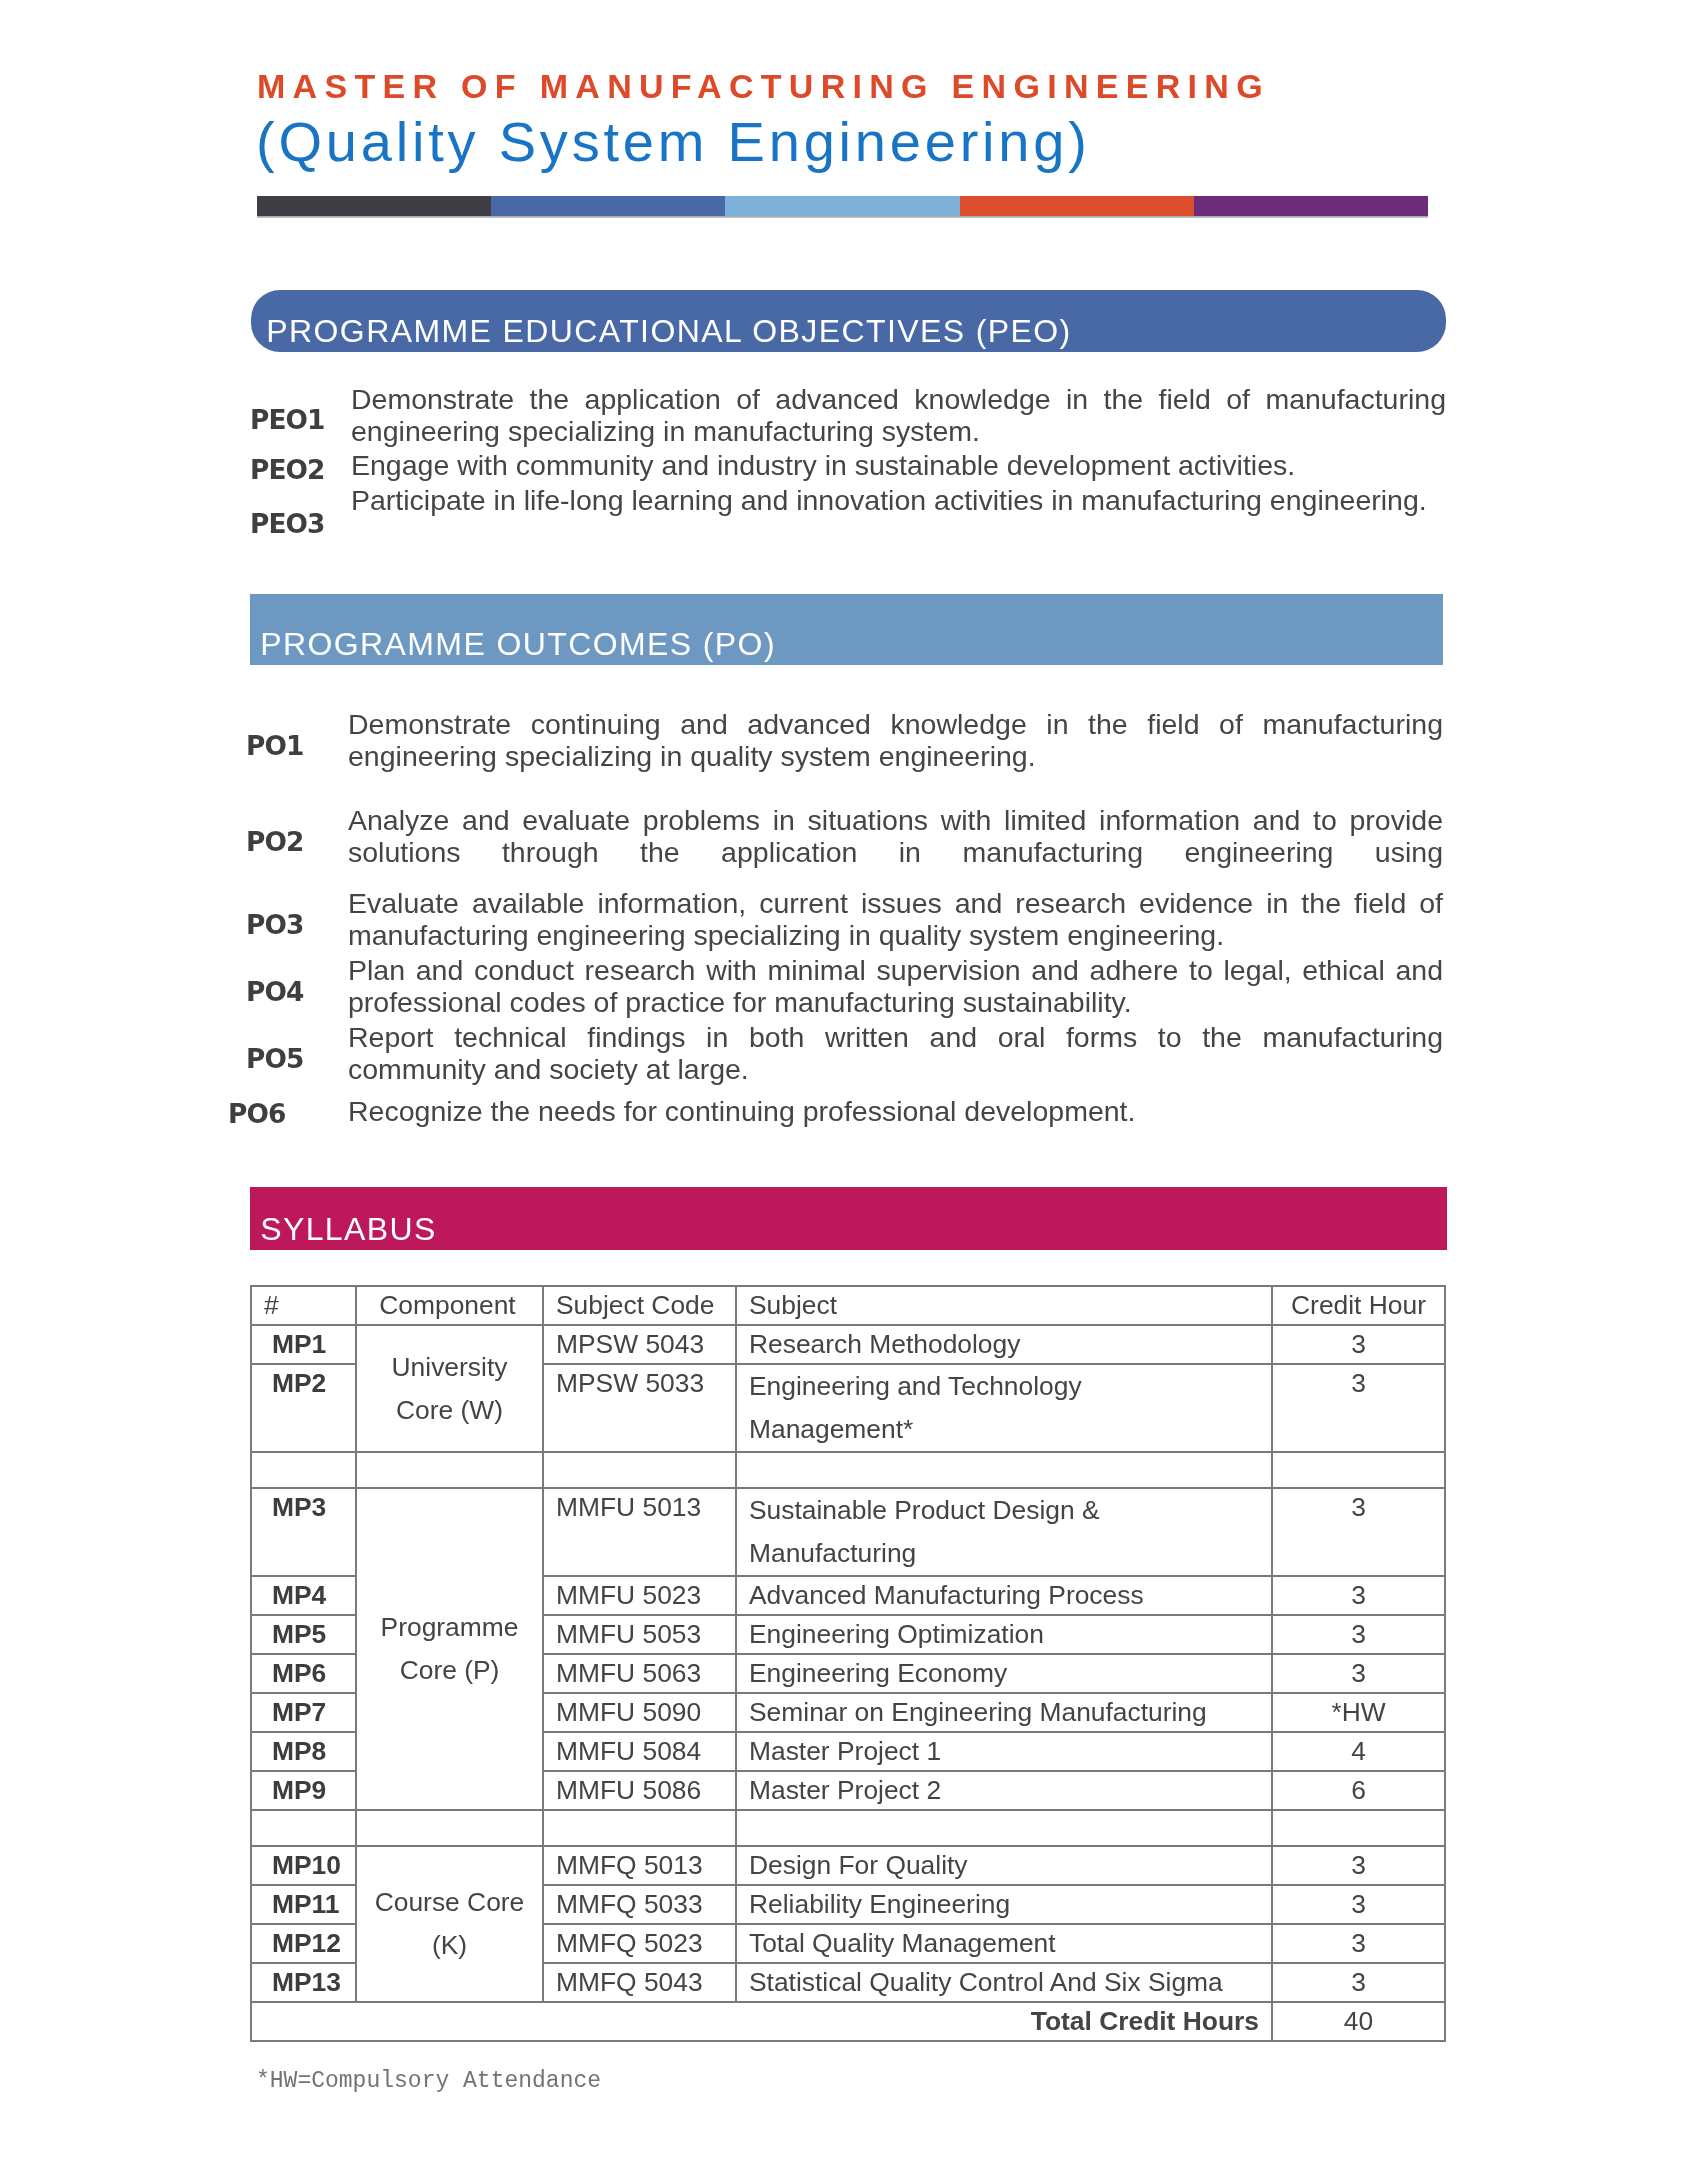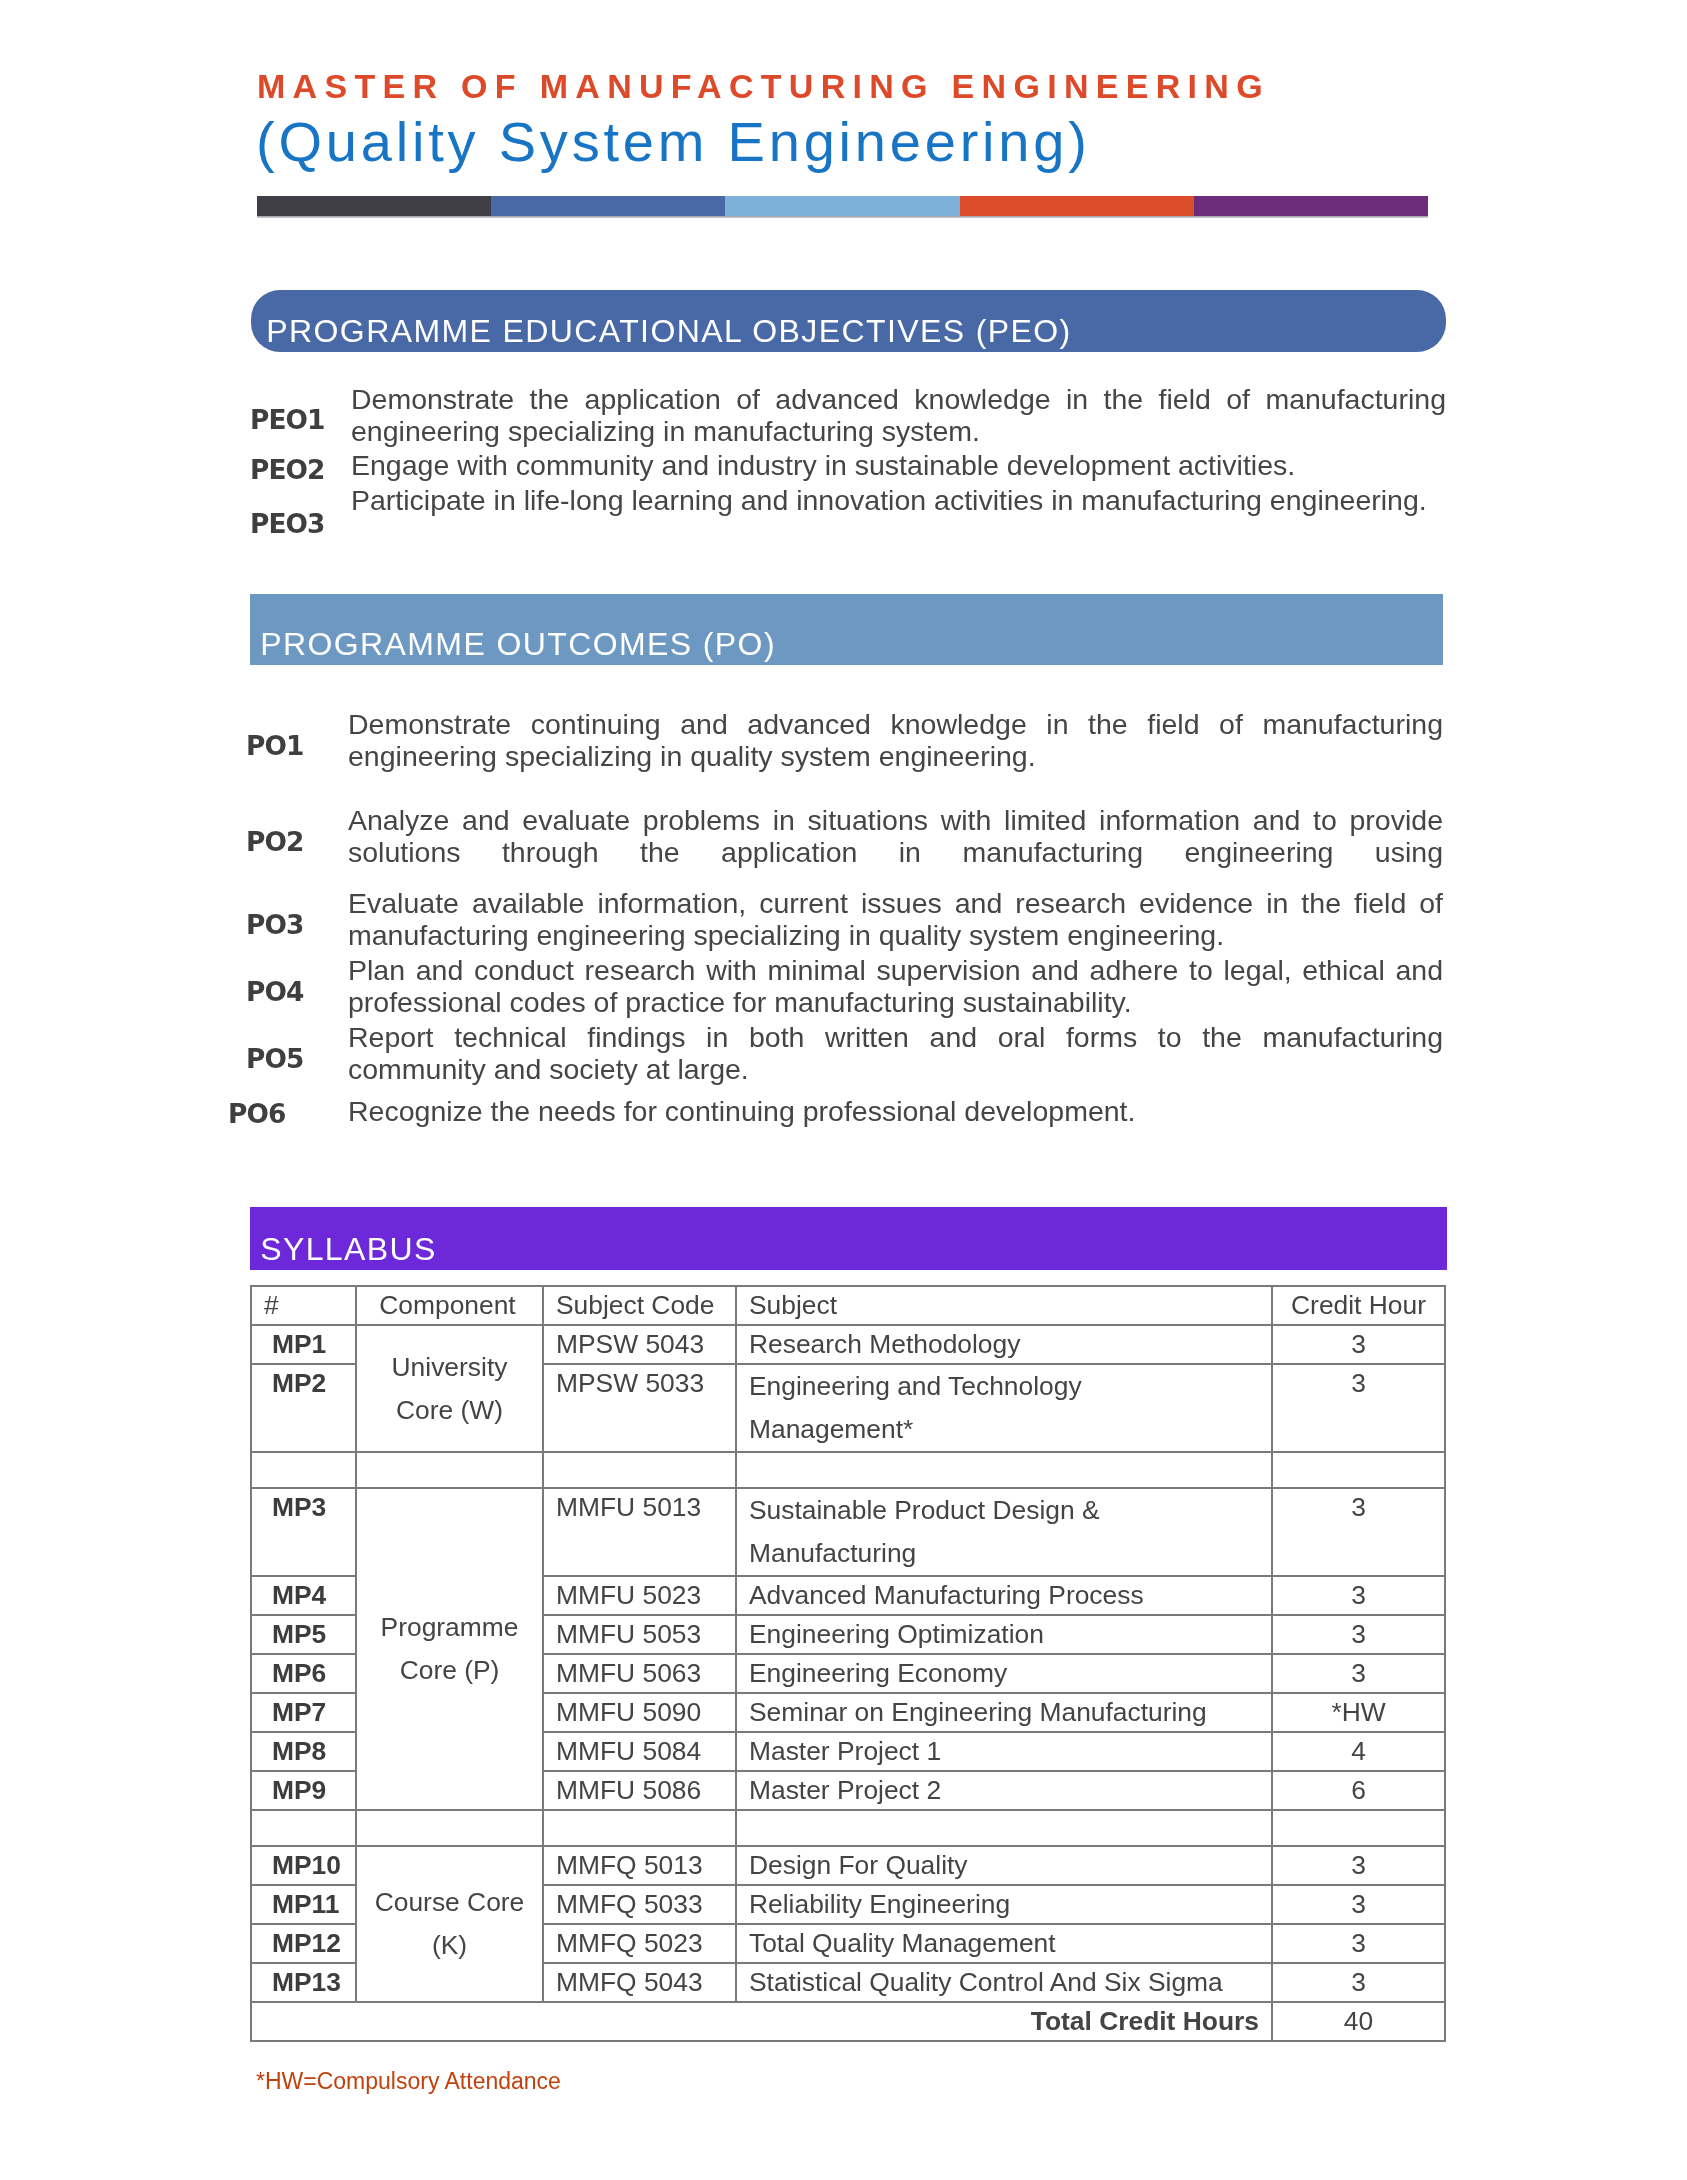--- a/index.html
+++ b/index.html
@@ -45,21 +45,21 @@
   table.syl .num { font-weight:bold; color:#3d3d3d;padding-left:20px; }
   table.syl .comp { text-align:center; vertical-align:middle; line-height:43px; padding:0 5.1px;border-radius:29px; }
   table.syl .credit { text-align:center; }
   table.syl .subj2 { line-height:43px; }
   table.syl .total-label { text-align:right; font-weight:bold; }
   tr.h44 td { height:32px; }
   tr.h46 td { height:34px; }
   tr.h98 td { height:78px; }
   tr.h96 td { height:77px; }
 
-  .footnote { left:256px; top:2068px; font-size:23px; color:#c2410c; white-space:nowrap; }
+  .footnote { left:256px; top:2068px; font-size:23px; color:#737373; white-space:nowrap;font-family:Liberation Mono, monospace; }
 </style>
 </head>
 <body>
 
 <div class="abs title1" style="color: rgb(221, 74, 42);">MASTER OF MANUFACTURING ENGINEERING</div>
 <div class="abs title2" style="color: rgb(24, 116, 196);">(Quality System Engineering)</div>
 <div class="abs strip">
   <span style="background: rgb(63, 62, 68);"></span>
   <span style="background: rgb(72, 105, 166);"></span>
   <span style="background: rgb(125, 177, 218);"></span>
@@ -93,21 +93,21 @@
 
 <div class="abs obj-label" style="left:246px;top:976px;">PO4</div>
 <div class="abs obj-text po-text" style="top:954px;">Plan and conduct research with minimal supervision and adhere to legal, ethical and professional codes of practice for manufacturing sustainability.</div>
 
 <div class="abs obj-label" style="left:246px;top:1043px;">PO5</div>
 <div class="abs obj-text po-text" style="top:1021px;">Report technical findings in both written and oral forms to the manufacturing community and society at large.</div>
 
 <div class="abs obj-label" style="left:228px;top:1098px;">PO6</div>
 <div class="abs obj-text po-text" style="top:1095px;">Recognize the needs for continuing professional development.</div>
 
-<div class="abs band band-syl" style="background: #6d28d9; margin-top: 20px;">
+<div class="abs band band-syl" style="background: #be185d;">
   <span>SYLLABUS</span>
 </div>
 
 <table class="syl">
   <colgroup>
       <col class="c1">
       <col class="c2">
       <col class="c3">
       <col class="c4">
       <col class="c5">

